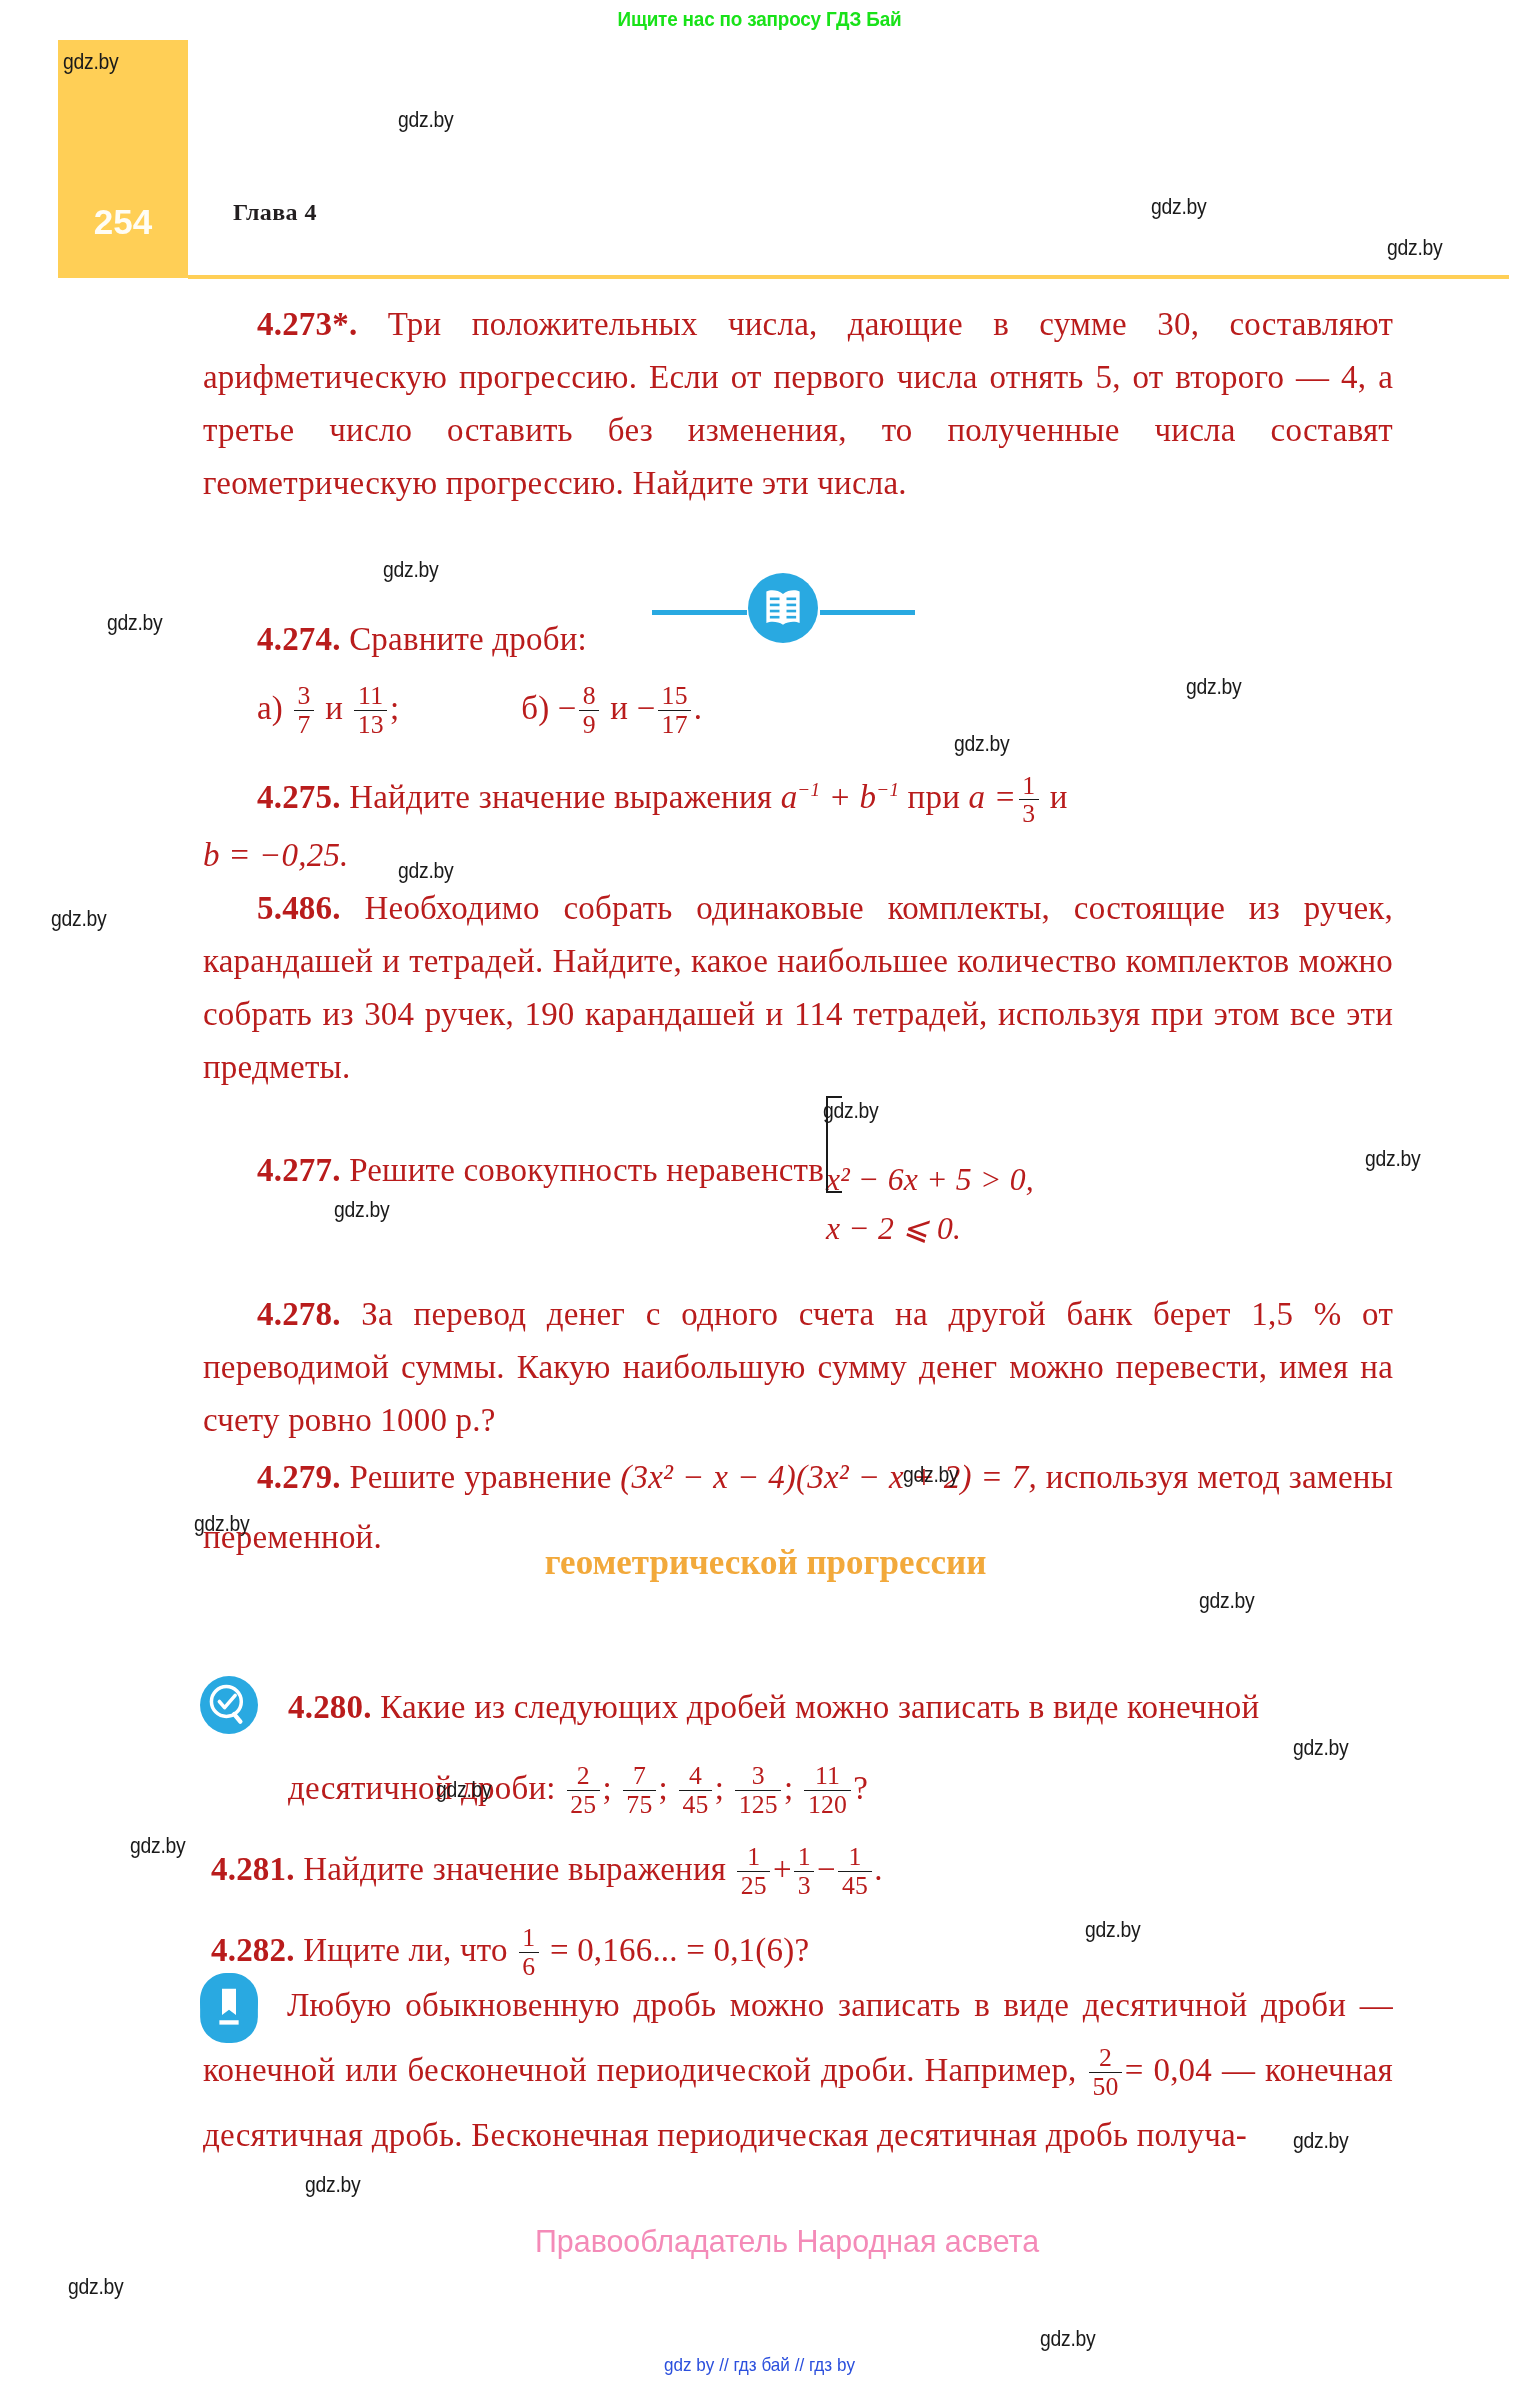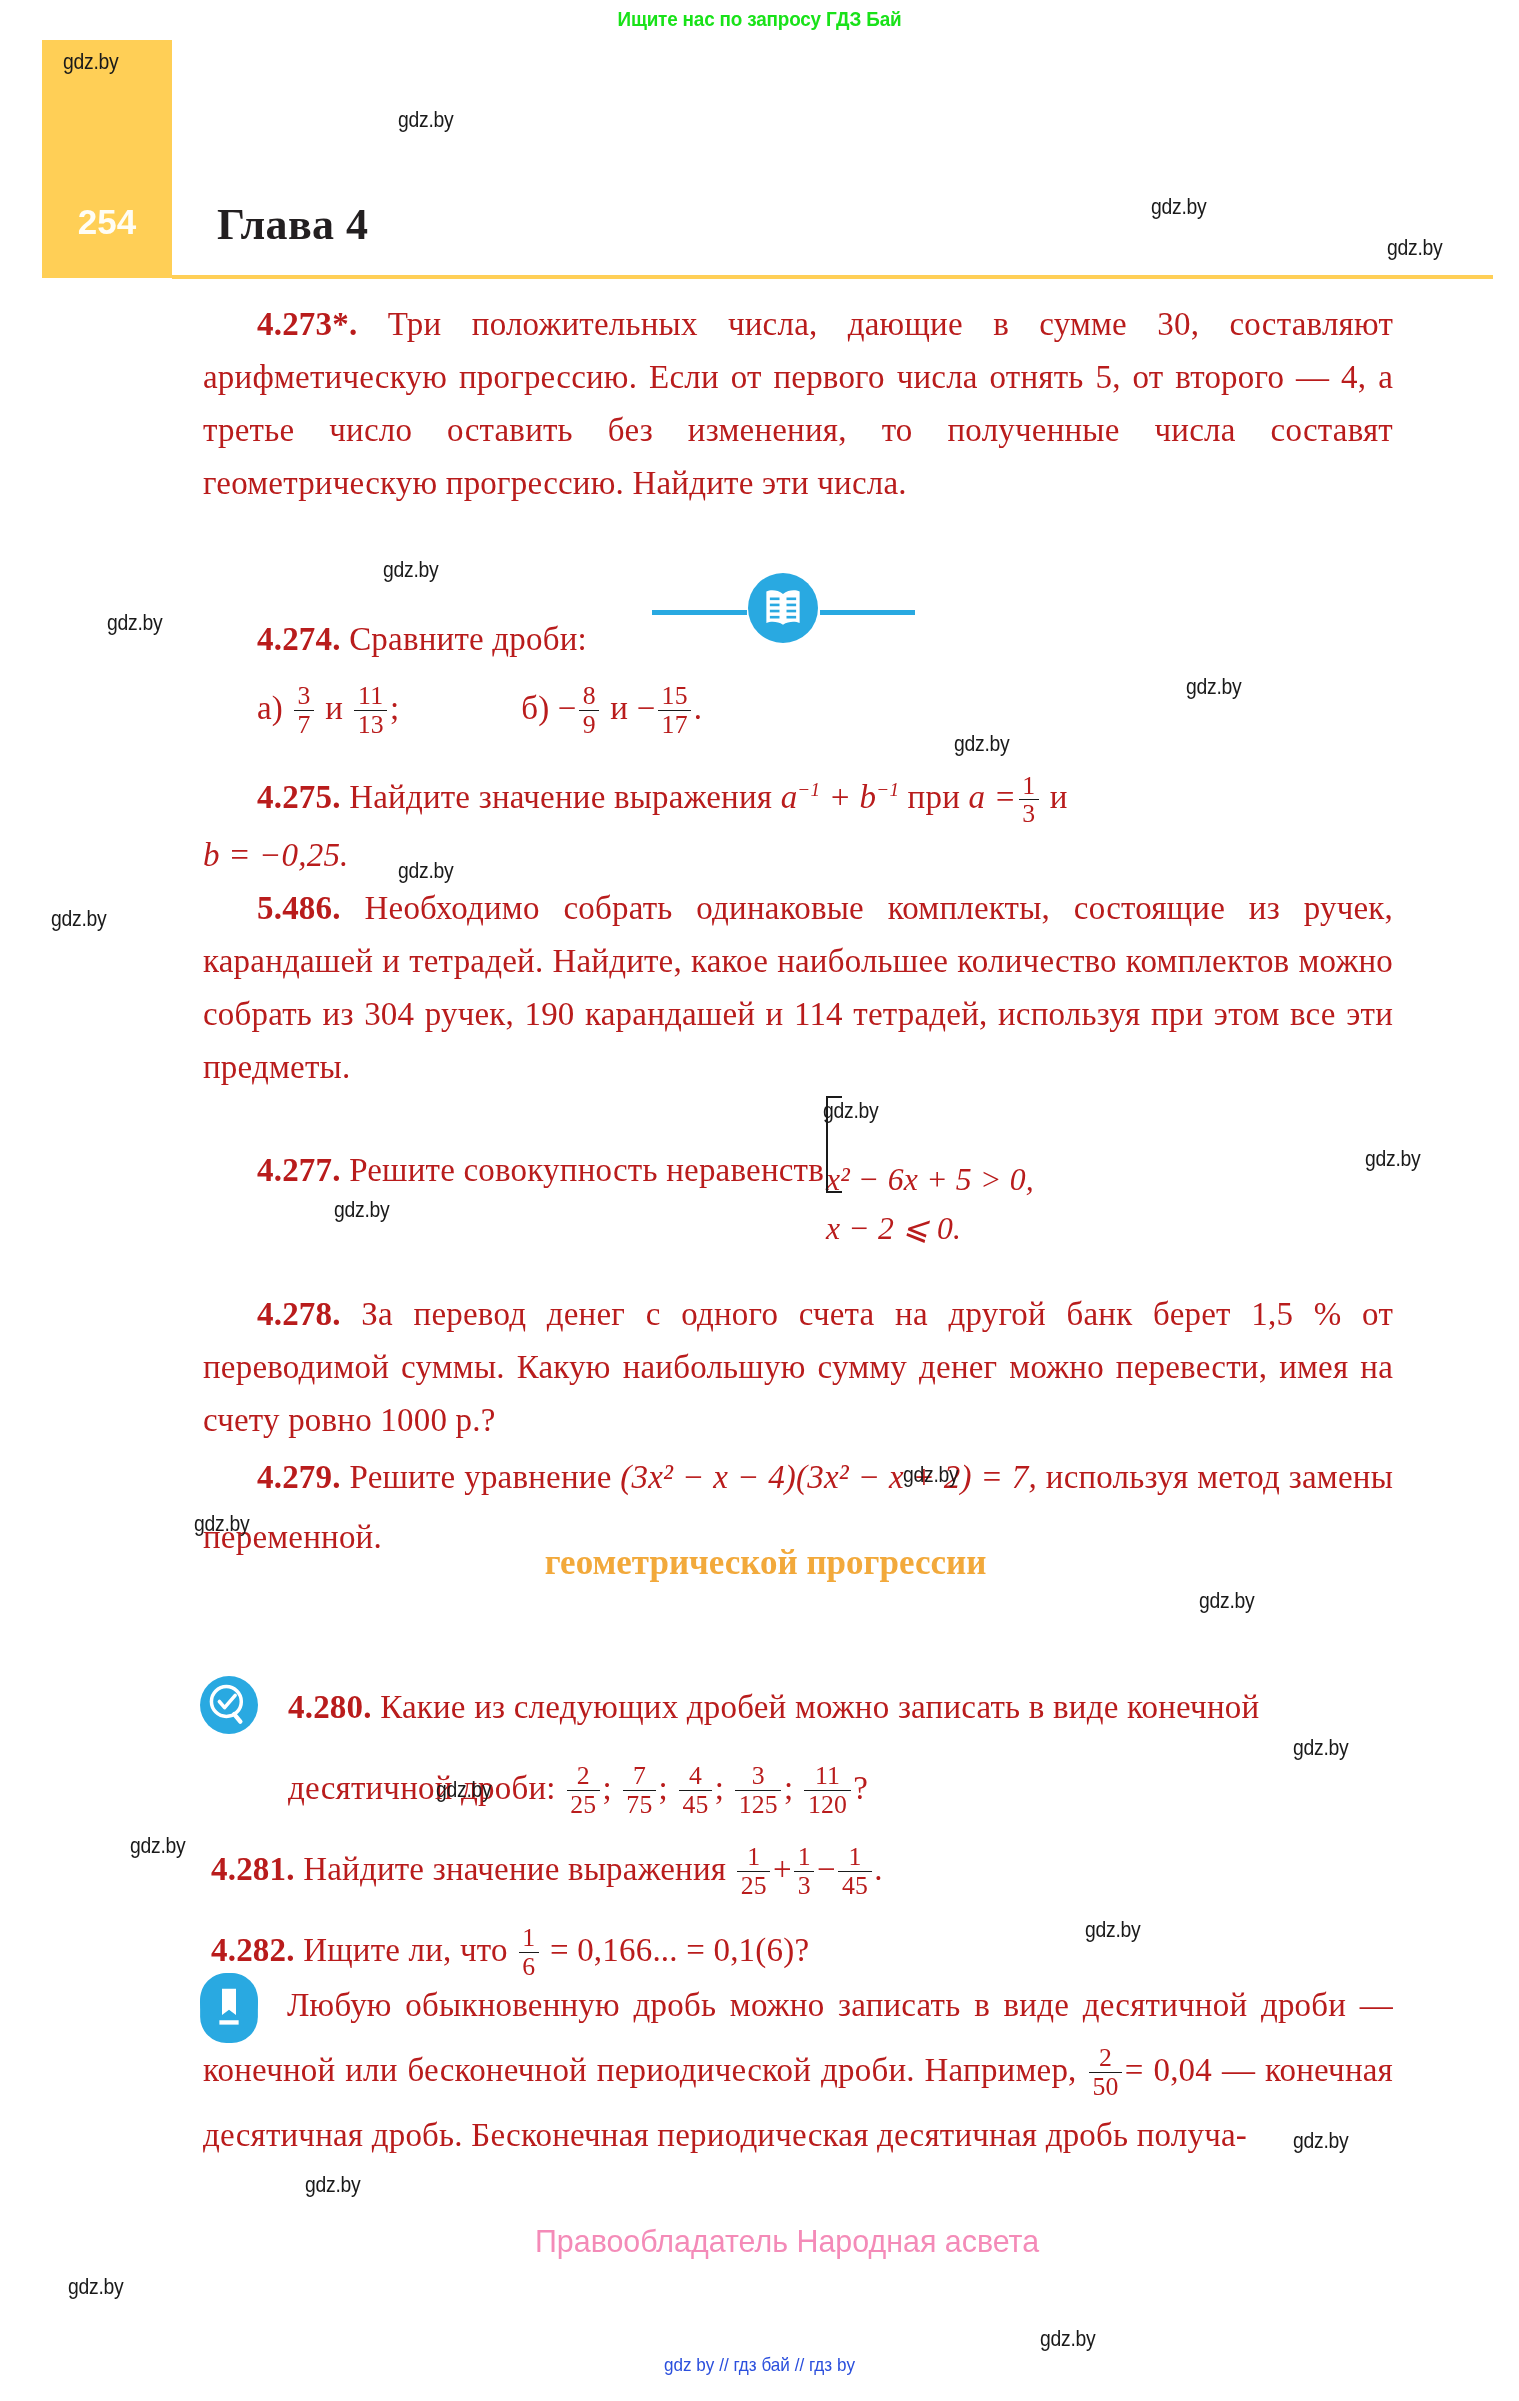--- a/index.html
+++ b/index.html
@@ -40,21 +40,21 @@
     font-weight: bold;
     color: #19e219;
     transform: scaleX(0.9);
     letter-spacing: -0.2px;
   }
 
   
   .header {
     position: absolute;
     top: 40px;
-    left: 42px;
+    left: 58px;
     width: 1451px;
     height: 238px;
   }
   .pagenum-box {
     position: absolute;
     left: 0;
     top: 0;
     width: 130px;
     height: 238px;
     background: #ffcf56;
@@ -68,21 +68,21 @@
     font-family: "Liberation Sans", sans-serif;
     font-size: 35px;
     font-weight: bold;
     color: #fffdf5;
     letter-spacing: 0px;
   }
   .chapter {
     position: absolute;
     left: 175px;
     top: 159px;
-    font-size: 44px;
+    font-size: 24px;
     font-weight: bold;
     color: #231f20;
     letter-spacing: 0.4px;
   }
   .header-rule {
     position: absolute;
     left: 130px;
     top: 235px;
     width: 1321px;
     height: 4.4px;

